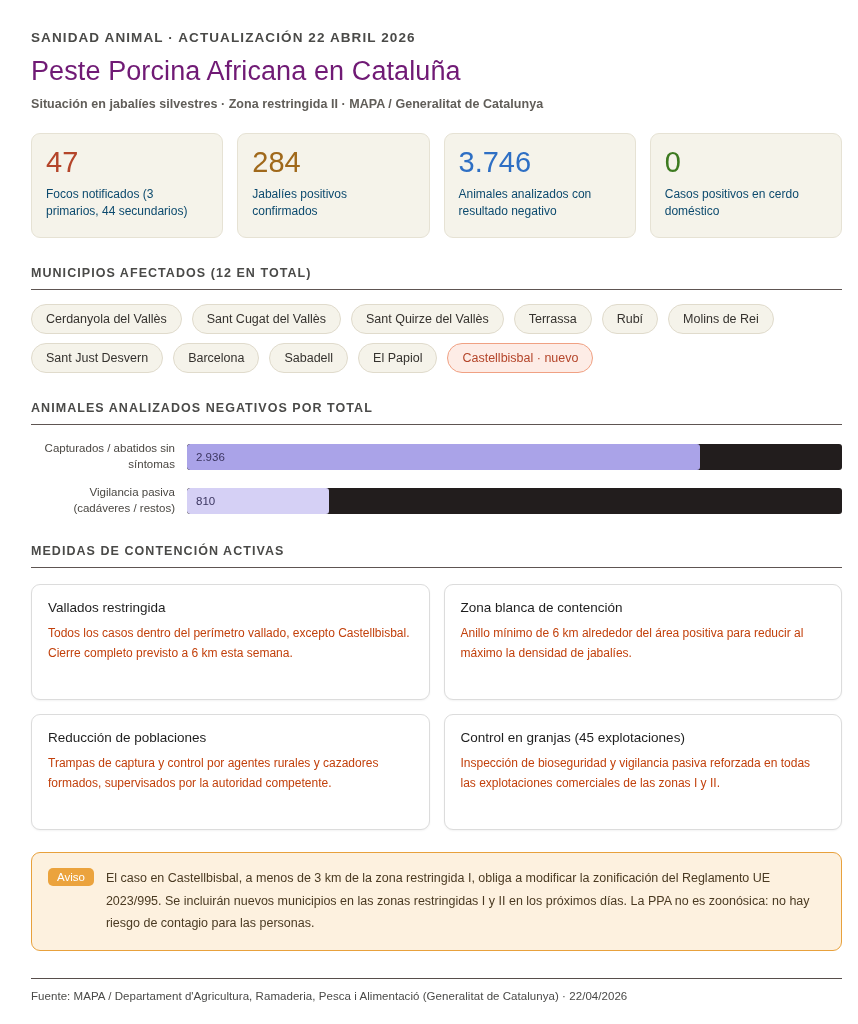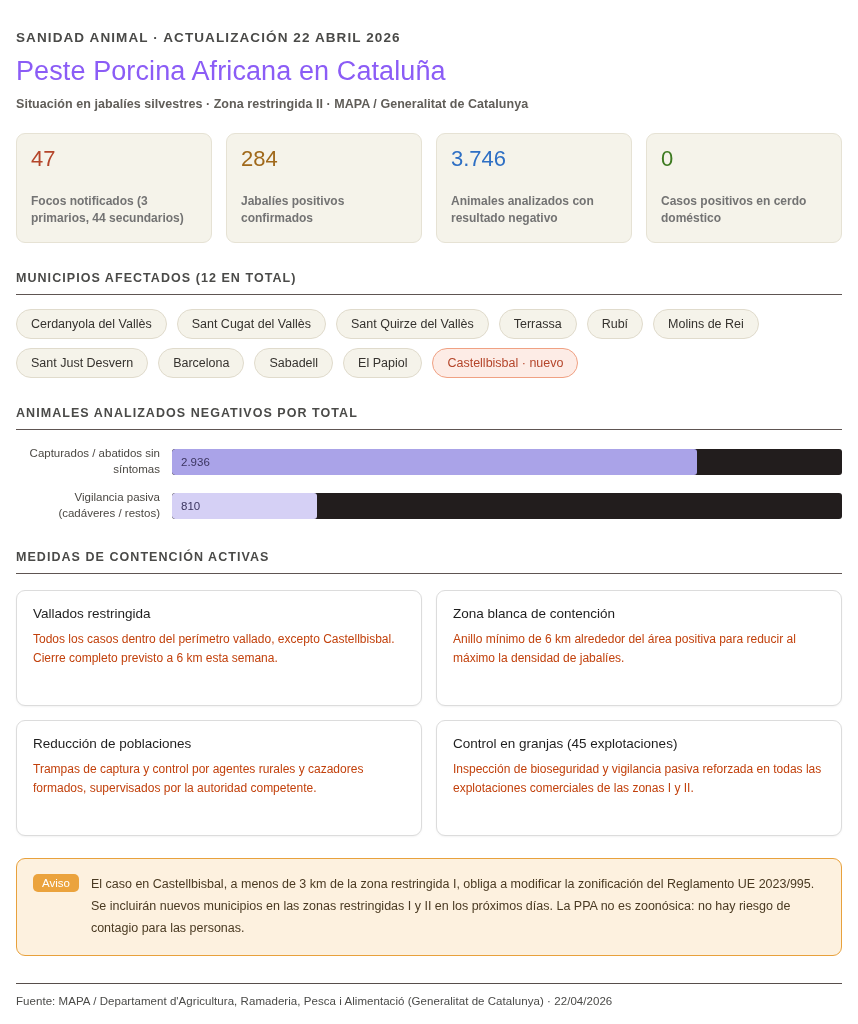--- a/index.html
+++ b/index.html
@@ -6,36 +6,36 @@
   html, body {
     margin: 0; padding: 0;
     width: 858px; height: 1024px;
     background: #ffffff;
     font-family: "Liberation Sans", sans-serif;
     overflow: hidden;
   }
   .page {
     width: 858px;
     height: 1024px;
-    padding: 24px 16px 0 16px;
+    padding: 24px 16px 0 31px;
     position: relative;
   }
 
   
   .kicker {
     font-size: 13.5px;
     font-weight: bold;
     letter-spacing: 1.1px;
     color: #4a4a48;
     margin: 6px 0 0 0;
   }
   .title {
     font-size: 27px;
     font-weight: normal;
-    color: #8b5cf6;
+    color: #701a75;
     margin: 11px 0 0 0;
     letter-spacing: .1px;
   }
   .subtitle {
     font-size: 12.5px;
     font-weight: bold;
     color: #605d58;
     margin: 10px 0 0 0;
     letter-spacing: .05px;
   }
@@ -48,30 +48,29 @@
   }
   .stat-card {
     flex: 1 1 0;
     background: #f5f3ea;
     border: 1px solid #e6e2d4;
     border-radius: 9px;
     padding: 13px 14px 15px 14px;
     min-height: 105px;
   }
   .stat-value {
-    font-size: 22px;
+    font-size: 29px;
     line-height: 1.05;
     font-weight: normal;
   }
   .stat-label {
     font-size: 12px;
-    color: #737373;
+    color: #0c4a6e;
     line-height: 1.42;
-    margin-top: 23px;
-    font-weight: bold;
+    margin-top: 9px;
   }
   .v-red   { color: #b4452a; }
   .v-amber { color: #a0691b; }
   .v-blue  { color: #2e6fc4; }
   .v-green { color: #3d7a20; }
 
   
   .section-head {
     font-size: 12.5px;
     font-weight: bold;

